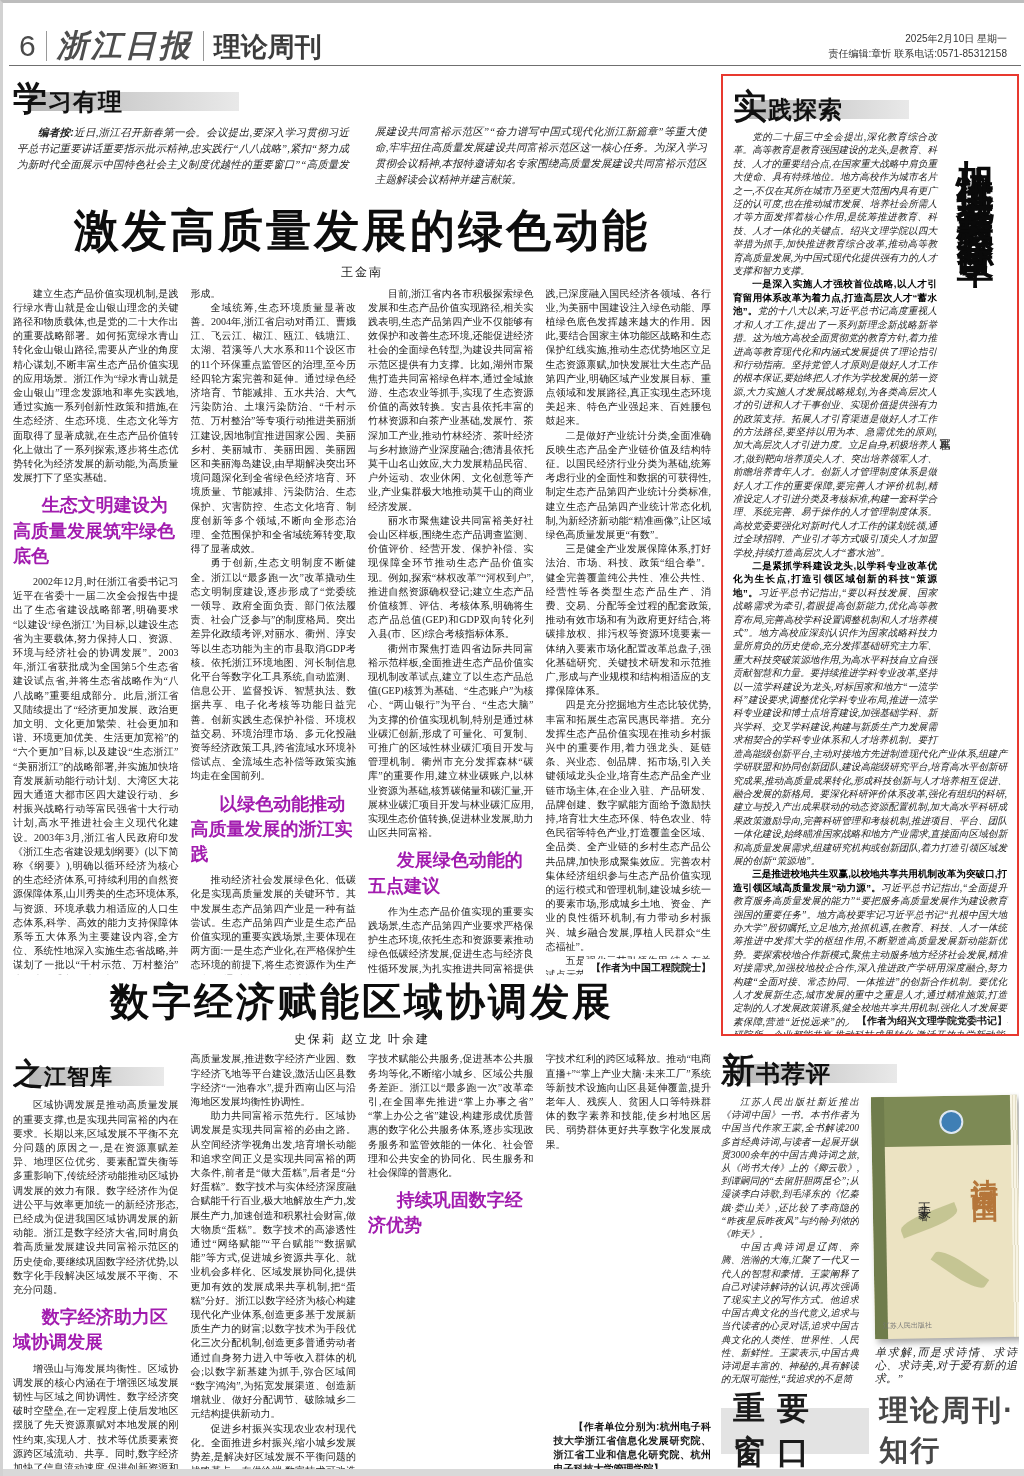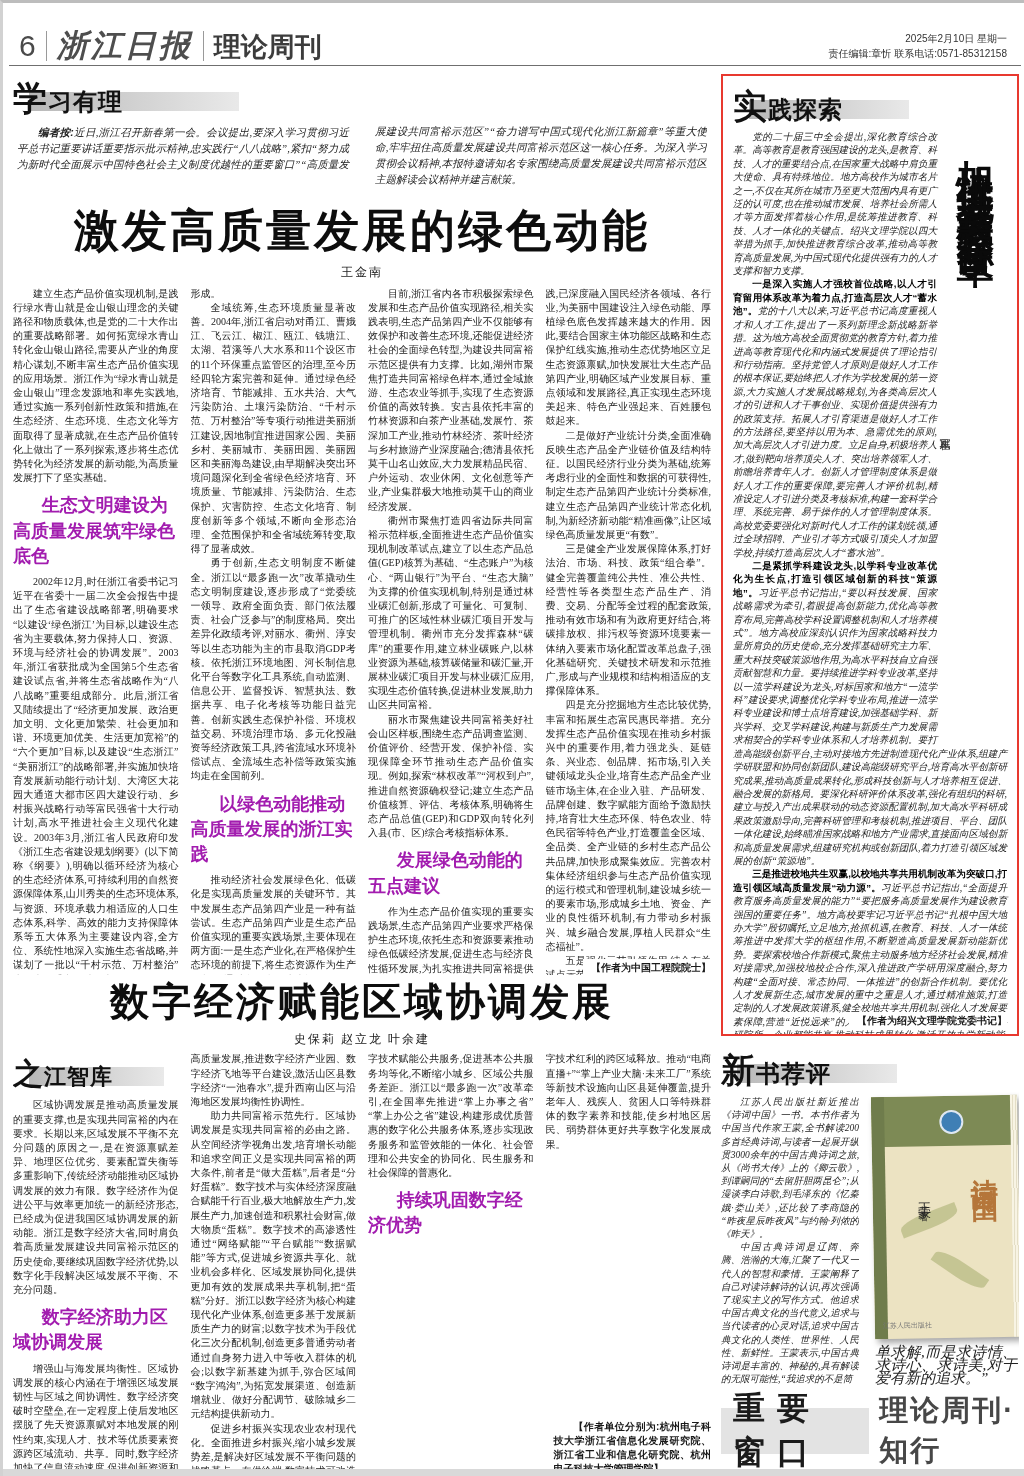--- a/index.html
+++ b/index.html
@@ -86,21 +86,21 @@
   .bc-spine{position:absolute;left:0;top:0;bottom:0;width:13px;background:#6f7c4c;}
   .bc-pages{position:absolute;right:0;top:0;bottom:0;width:7px;
      background:repeating-linear-gradient(90deg,#f8f4e4 0 2px,#e4dec6 2px 3px);}
   .bc-title{position:absolute;right:16px;top:62px;writing-mode:vertical-rl;font-size:27px;font-weight:700;
      color:#b5763a;letter-spacing:6px;font-family:"Liberation Serif",serif;}
   .bc-author{position:absolute;left:42px;top:96px;writing-mode:vertical-rl;font-size:13px;color:#222;letter-spacing:3px;}
   .bc-pub{position:absolute;left:8px;bottom:8px;font-size:7px;color:#777;}
   .bc-leaf{position:absolute;width:60px;height:16px;border-radius:50% 0 50% 0;background:rgba(150,160,92,.45);}
   .leaf1{right:30px;bottom:60px;transform:rotate(35deg);}
   .leaf2{right:60px;bottom:110px;transform:rotate(-20deg);}
-  .book-tail{margin:8px 2px 0 6px;font-size:15px;line-height:13.2px;text-align:justify;font-style:italic;color:#222;}
+  .book-tail{margin:8px 2px 0 6px;font-size:11px;line-height:13.2px;text-align:justify;font-style:italic;color:#222;}
 
   
   .footer-brand{margin-top:10px;display:flex;align-items:center;height:46px;}
   .brand-cal{background:#e3e3e3;height:46px;display:flex;align-items:center;padding:0 12px;}
   .brand-cal span{font-size:32px;font-weight:700;letter-spacing:12px;color:#1b1b1b;}
   .brand-label{font-size:29px;font-weight:700;color:#474747;letter-spacing:2px;margin-left:10px;
      font-family:"Liberation Sans","DejaVu Sans",sans-serif;}
 
   .bottom-strip{position:absolute;left:0;right:0;bottom:0;height:10px;background:#d9d9d9;}
 </style>
@@ -150,22 +150,22 @@
           </div>
         <div class="col">
             <p class="cont">形成。</p>
             <p>全域统筹,生态环境质量显著改善。2004年,浙江省启动对甬江、曹娥江、飞云江、椒江、瓯江、钱塘江、太湖、苕溪等八大水系和11个设区市的11个环保重点监管区的治理,至今历经四轮方案完善和延伸。通过绿色经济培育、节能减排、五水共治、大气污染防治、土壤污染防治、“千村示范、万村整治”等专项行动推进美丽浙江建设,因地制宜推进国家公园、美丽乡村、美丽城市、美丽田园、美丽园区和美丽海岛建设,由早期解决突出环境问题深化到全省绿色经济培育、环境质量、节能减排、污染防治、生态保护、灾害防控、生态文化培育、制度创新等多个领域,不断向全形态治理、全范围保护和全省域统筹转变,取得了显著成效。</p>
             <p>勇于创新,生态文明制度不断健全。浙江以“最多跑一次”改革撬动生态文明制度建设,逐步形成了“党委统一领导、政府全面负责、部门依法履责、社会广泛参与”的制度格局。突出差异化政绩考评,对丽水、衢州、淳安等以生态功能为主的市县取消GDP考核。依托浙江环境地图、河长制信息化平台等数字化工具系统,自动监测、信息公开、监督投诉、智慧执法、数据共享、电子化考核等功能日益完善。创新实践生态保护补偿、环境权益交易、环境治理市场、多元化投融资等经济政策工具,跨省流域水环境补偿试点、全流域生态补偿等政策实施均走在全国前列。</p>
             <h3>以绿色动能推动高质量发展的浙江实践</h3>
             <p>推动经济社会发展绿色化、低碳化是实现高质量发展的关键环节。其中发展生态产品第四产业是一种有益尝试。生态产品第四产业是生态产品价值实现的重要实践场景,主要体现在两方面:一是生态产业化,在严格保护生态环境的前提下,将生态资源作为生产投入品,通过合理利用生态资源、优化配置各类资源要素,推动生态要素向生产要素、生态优势向经济优势转变,促进生态与经济良性循环发展;二是产业生态化,在生产资料和投入要素的采购、投入、生产、制造、产出的全过程中,坚持绿色、低碳、循环发展,对传统产业的生产方式、产业结构、流通和消费方式进行生态化改造,在提升经济效益和社会效益的同时实现生态效益。随着生态产品价值实现的不断深化,生态产品第四产业已成为推动经济实现绿色低碳高质量发展的重要新动能。</p>
           </div>
         <div class="col">
             <p>目前,浙江省内各市积极探索绿色发展和生态产品价值实现路径,相关实践表明,生态产品第四产业不仅能够有效保护和改善生态环境,还能促进经济社会的全面绿色转型,为建设共同富裕示范区提供有力支撑。比如,湖州市聚焦打造共同富裕绿色样本,通过全域旅游、生态农业等抓手,实现了生态资源价值的高效转换。安吉县依托丰富的竹林资源和白茶产业基础,发展竹、茶深加工产业,推动竹林经济、茶叶经济与乡村旅游产业深度融合;德清县依托莫干山名山效应,大力发展精品民宿、户外运动、农业休闲、文化创意等产业,产业集群极大地推动莫干山的商业经济发展。</p>
+            <p>丽水市聚焦建设共同富裕美好社会山区样板,围绕生态产品调查监测、价值评价、经营开发、保护补偿、实现保障全环节推动生态产品价值实现。例如,探索“林权改革”“河权到户”,推进自然资源确权登记;建立生态产品价值核算、评估、考核体系,明确将生态产品总值(GEP)和GDP双向转化列入县(市、区)综合考核指标体系。</p>
             <p>衢州市聚焦打造四省边际共同富裕示范样板,全面推进生态产品价值实现机制改革试点,建立了以生态产品总值(GEP)核算为基础、“生态账户”为核心、“两山银行”为平台、“生态大脑”为支撑的价值实现机制,特别是通过林业碳汇创新,形成了可量化、可复制、可推广的区域性林业碳汇项目开发与管理机制。衢州市充分发挥森林“碳库”的重要作用,建立林业碳账户,以林业资源为基础,核算碳储量和碳汇量,开展林业碳汇项目开发与林业碳汇应用,实现生态价值转换,促进林业发展,助力山区共同富裕。</p>
-            <p>丽水市聚焦建设共同富裕美好社会山区样板,围绕生态产品调查监测、价值评价、经营开发、保护补偿、实现保障全环节推动生态产品价值实现。例如,探索“林权改革”“河权到户”,推进自然资源确权登记;建立生态产品价值核算、评估、考核体系,明确将生态产品总值(GEP)和GDP双向转化列入县(市、区)综合考核指标体系。</p>
             <h3>发展绿色动能的五点建议</h3>
             <p>作为生态产品价值实现的重要实践场景,生态产品第四产业要求严格保护生态环境,依托生态和资源要素推动绿色低碳经济发展,促进生态与经济良性循环发展,为扎实推进共同富裕提供了新的动力。然而,当前社会各界对如何助推生态优势地区生态产品价值实现、培育和壮大新质生产力仍未达成共识。从浙江实践中,我们可以总结出发展绿色动能的五点建议。</p>
           </div>
         <div class="col">
           <div>
               <p class="cont">践,已深度融入国民经济各领域、各行业,为美丽中国建设注入绿色动能、厚植绿色底色发挥越来越大的作用。因此,要结合国家主体功能区战略和生态保护红线实施,推动生态优势地区立足生态资源禀赋,加快发展壮大生态产品第四产业,明确区域产业发展目标、重点领域和发展路径,真正实现生态环境美起来、特色产业强起来、百姓腰包鼓起来。</p>
               <p>二是做好产业统计分类,全面准确反映生态产品全产业链价值及结构特征。以国民经济行业分类为基础,统筹考虑行业的全面性和数据的可获得性,制定生态产品第四产业统计分类标准,建立生态产品第四产业统计常态化机制,为新经济新动能“精准画像”,让区域绿色高质量发展更“有数”。</p>
               <p>三是健全产业发展保障体系,打好法治、市场、科技、政策“组合拳”。健全完善覆盖纯公共性、准公共性、经营性等各类型生态产品生产、消费、交易、分配等全过程的配套政策,推动有效市场和有为政府更好结合,将碳排放权、排污权等资源环境要素一体纳入要素市场化配置改革总盘子,强化基础研究、关键技术研发和示范推广,形成与产业规模和结构相适应的支撑保障体系。</p>
               <p>四是充分挖掘地方生态比较优势,丰富和拓展生态富民惠民举措。充分发挥生态产品价值实现在推动乡村振兴中的重要作用,着力强龙头、延链条、兴业态、创品牌、拓市场,引入关键领域龙头企业,培育生态产品全产业链市场主体,在企业入驻、产品研发、品牌创建、数字赋能方面给予激励扶持,培育壮大生态环保、特色农业、特色民宿等特色产业,打造覆盖全区域、全品类、全产业链的乡村生态产品公共品牌,加快形成聚集效应。完善农村集体经济组织参与生态产品价值实现的运行模式和管理机制,建设城乡统一的要素市场,形成城乡土地、资金、产业的良性循环机制,有力带动乡村振兴、城乡融合发展,厚植人民群众“生态福祉”。</p>
               <p>五是强化示范引领作用,结合有关试点示范基地建设,打造多类型生态产品第四产业实践样板。选择东中西部生态优势地区,深入开展省市县三级生态产品第四产业发展试点,重点在统计评价、供需精准对接、可持续开发经营等方面探索实践,推动试点地区摸清产业家底、找准发展方向、培育壮大市场主体,实现生态产品第四产业高效高质发展。打造一批各具特色、看得见、摸得着、可复制、能推广的示范样板。</p>

